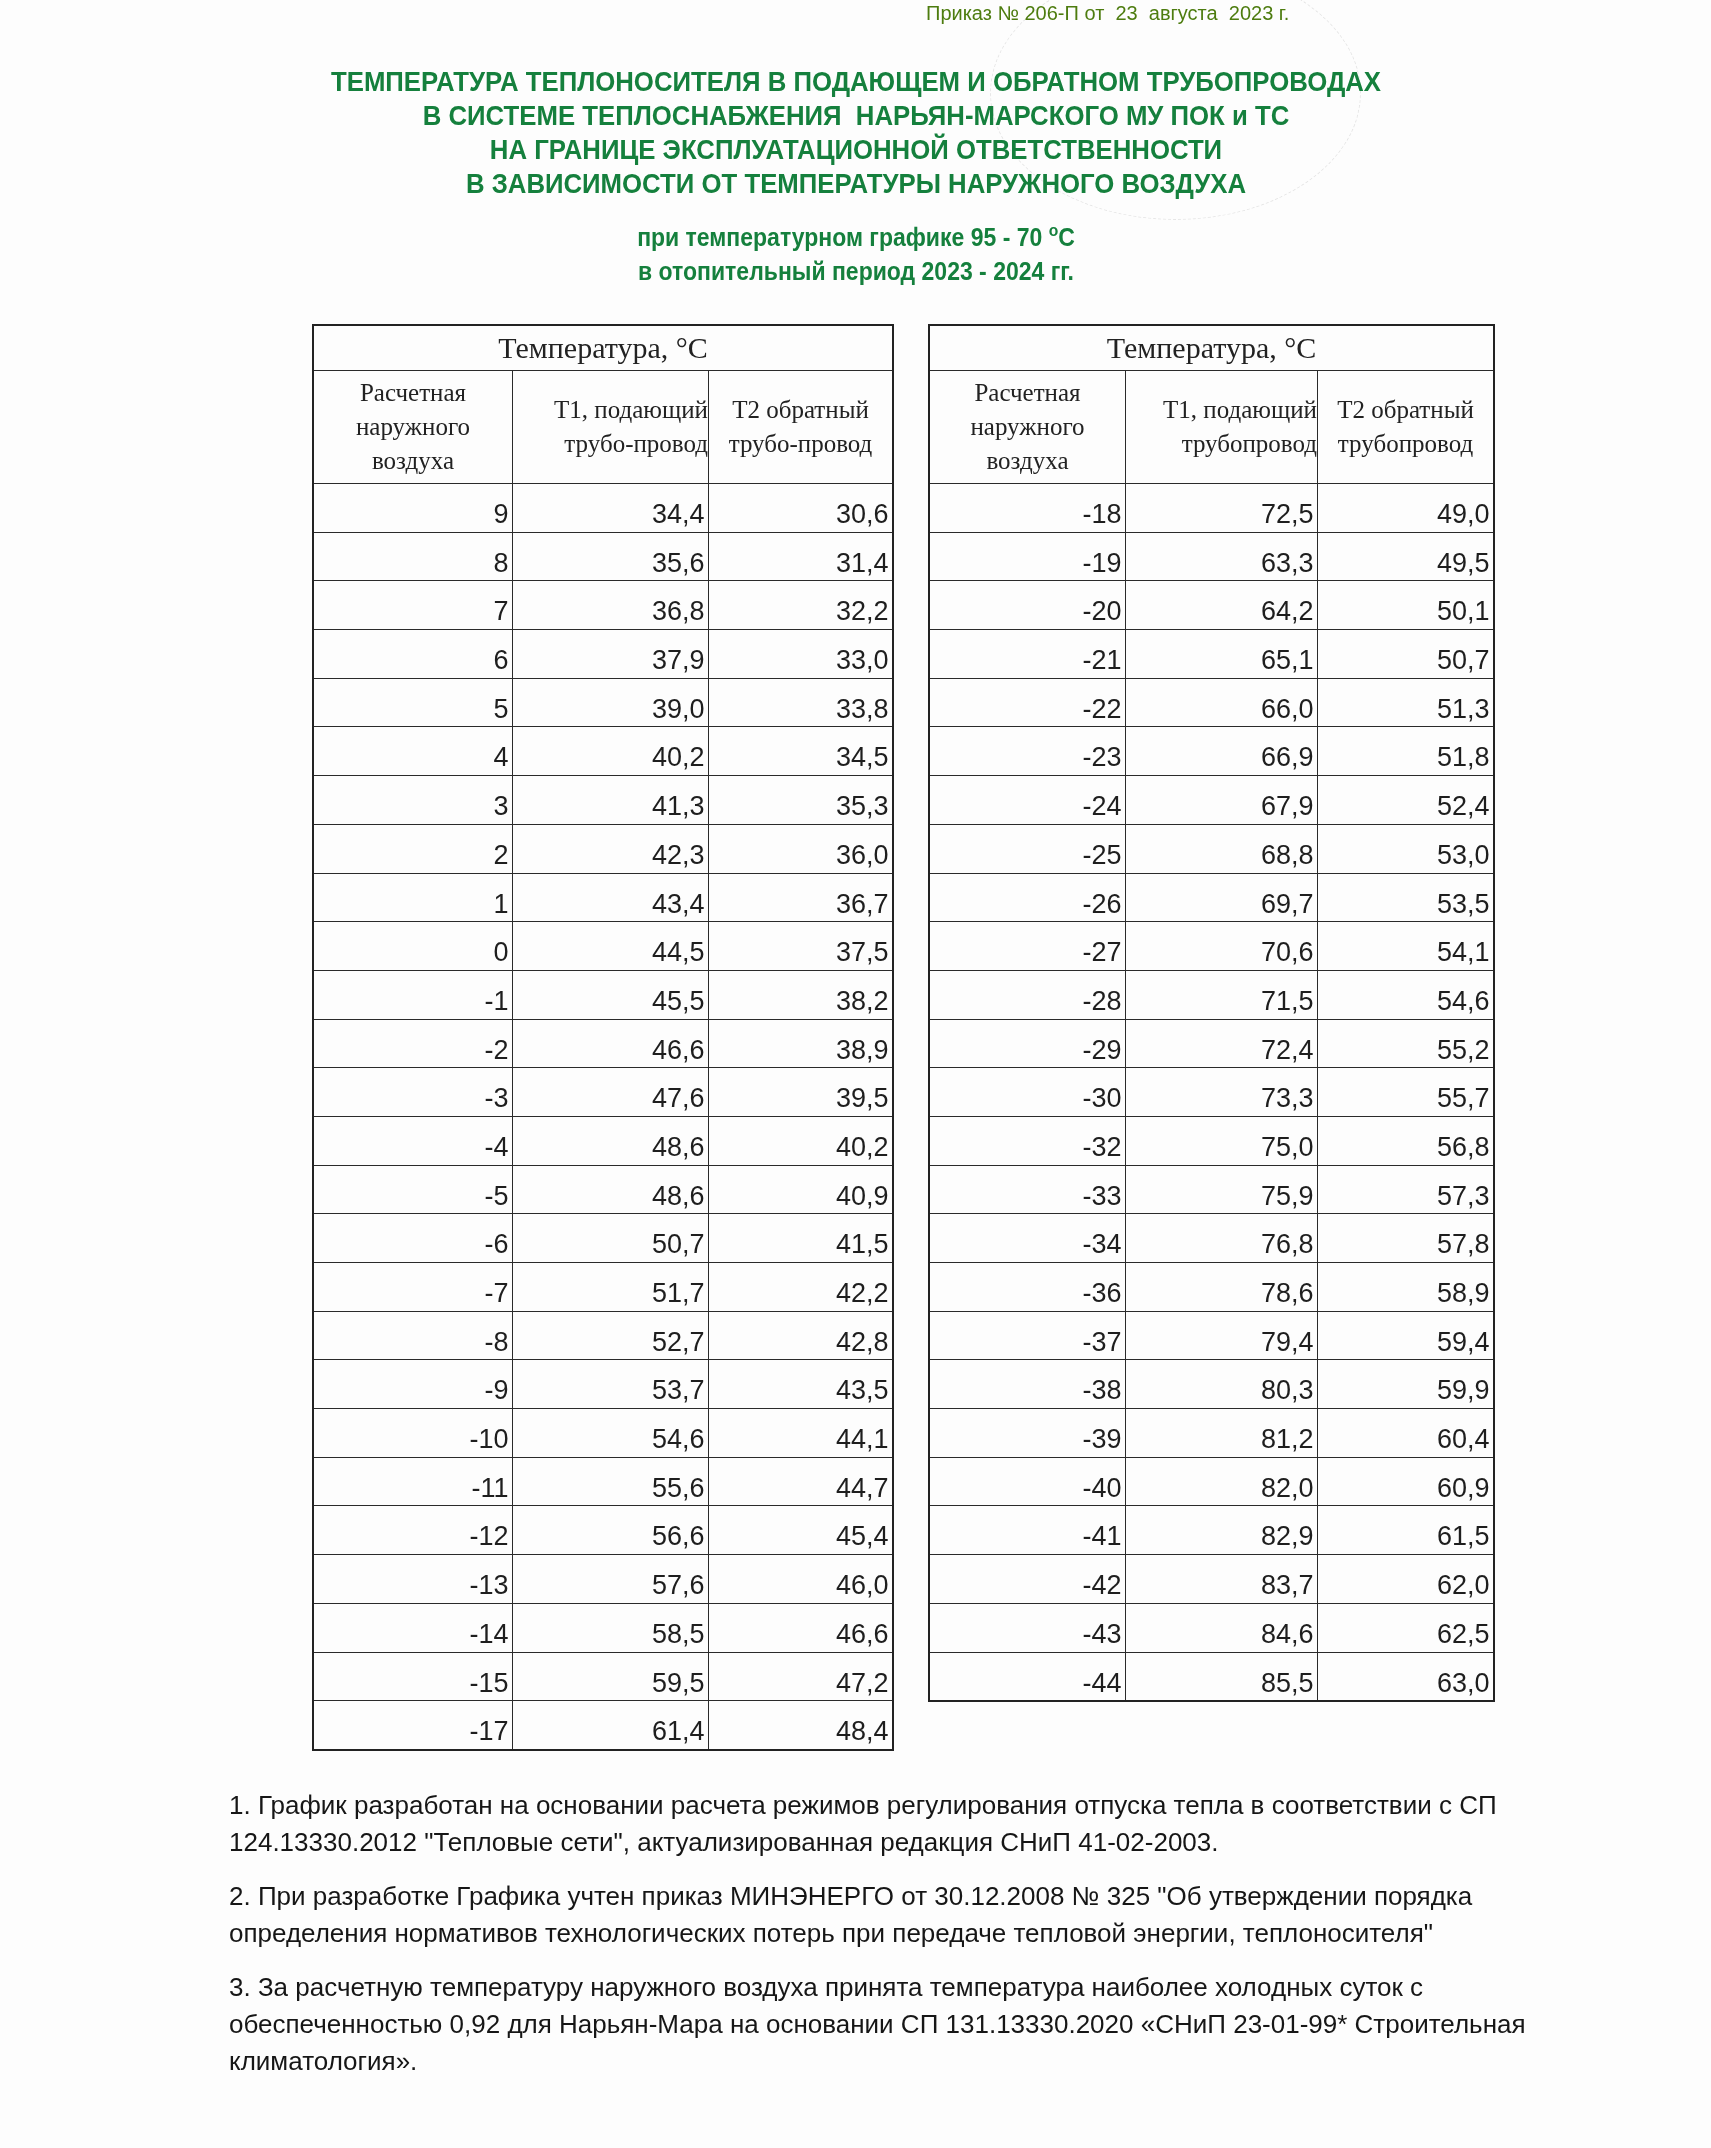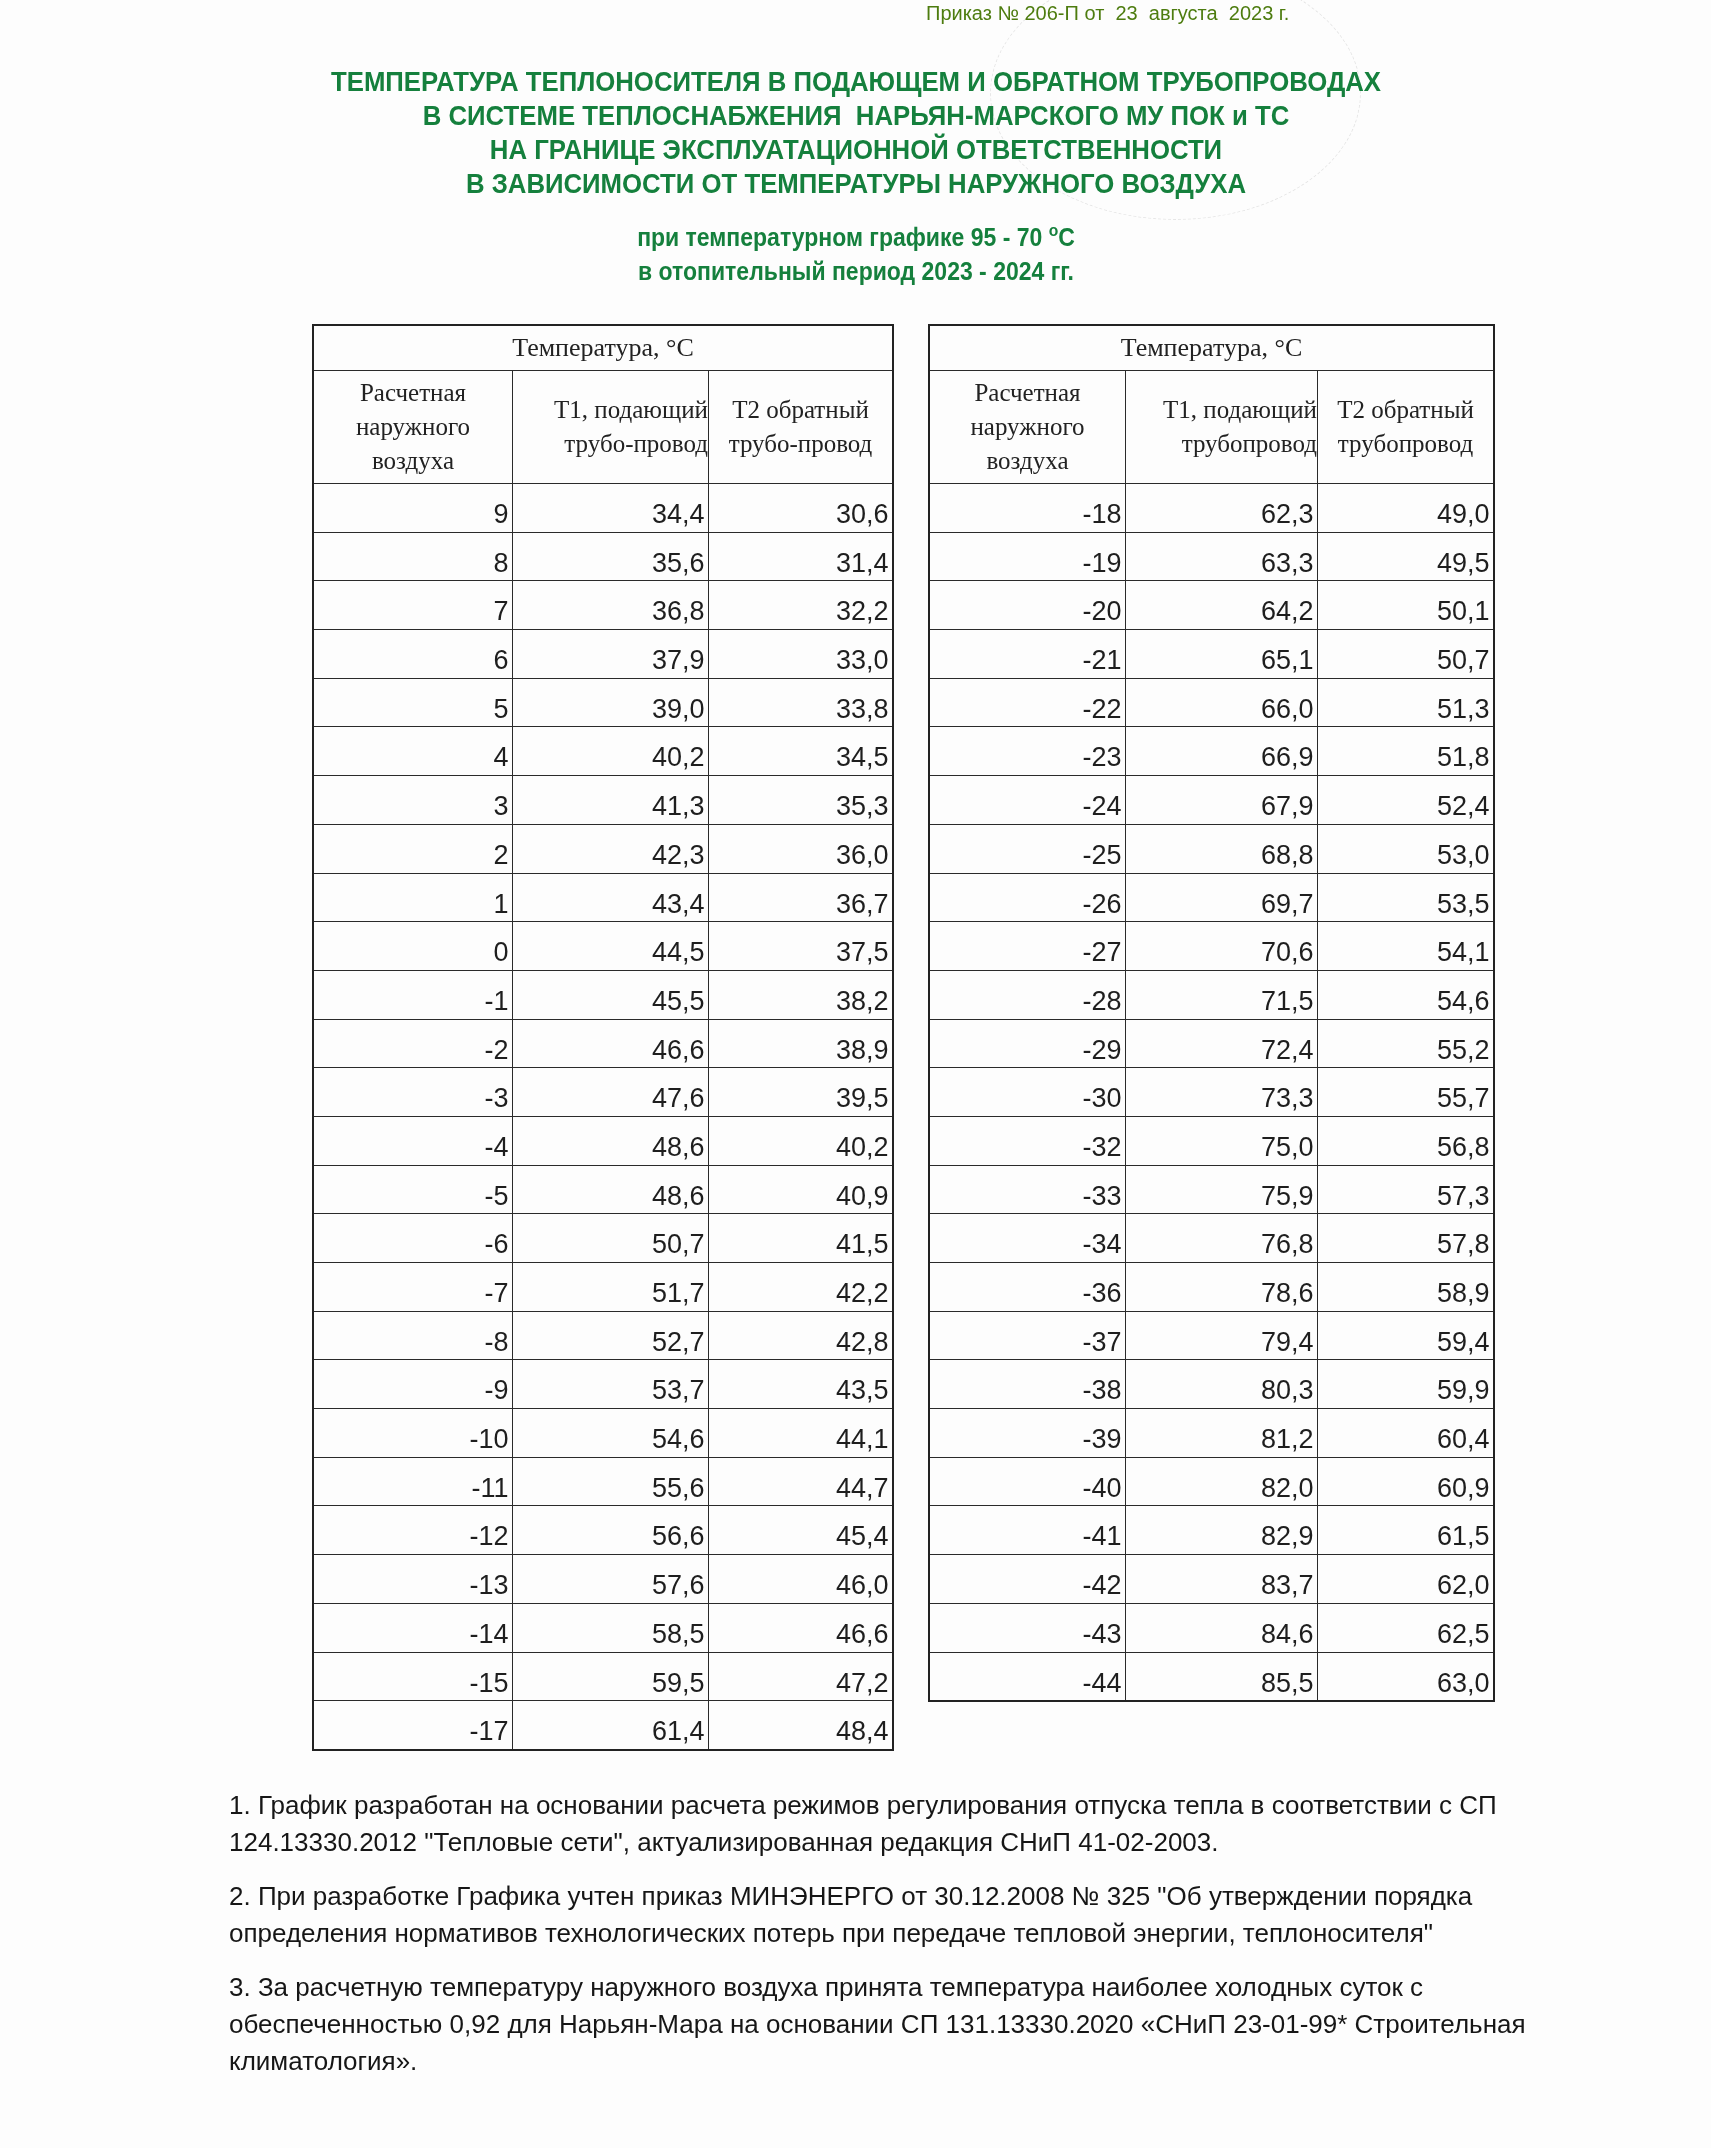--- a/index.html
+++ b/index.html
@@ -54,21 +54,21 @@
   table.temp.left { left: 312px; }
   table.temp.right { left: 928px; }
   table.temp th, table.temp td {
     border: 1.7px solid #2a2a2a;
     padding: 0;
   }
   table.temp th.group {
     height: 44px;
     font-family: "Liberation Serif", serif;
     font-weight: normal;
-    font-size: 26px;
+    font-size: 30px;
     text-align: center;
     color: #222;
   }
   table.temp th.col {
     height: 112px;
     font-family: "Liberation Serif", serif;
     font-weight: normal;
     font-size: 25px;
     line-height: 34px;
     color: #222;
@@ -272,21 +272,21 @@
     </tr>
     <tr>
       <th class="col c0 w0">Расчетная наружного воздуха</th>
       <th class="col c1 w1">Т1, подающий трубопровод</th>
       <th class="col c2 w2">Т2 обратный трубопровод</th>
     </tr>
   </thead>
   <tbody>
       <tr>
         <td>-18</td>
-        <td>62,3</td>
+        <td>72,5</td>
         <td>49,0</td>
       </tr>
       <tr>
         <td>-19</td>
         <td>63,3</td>
         <td>49,5</td>
       </tr>
       <tr>
         <td>-20</td>
         <td>64,2</td>

